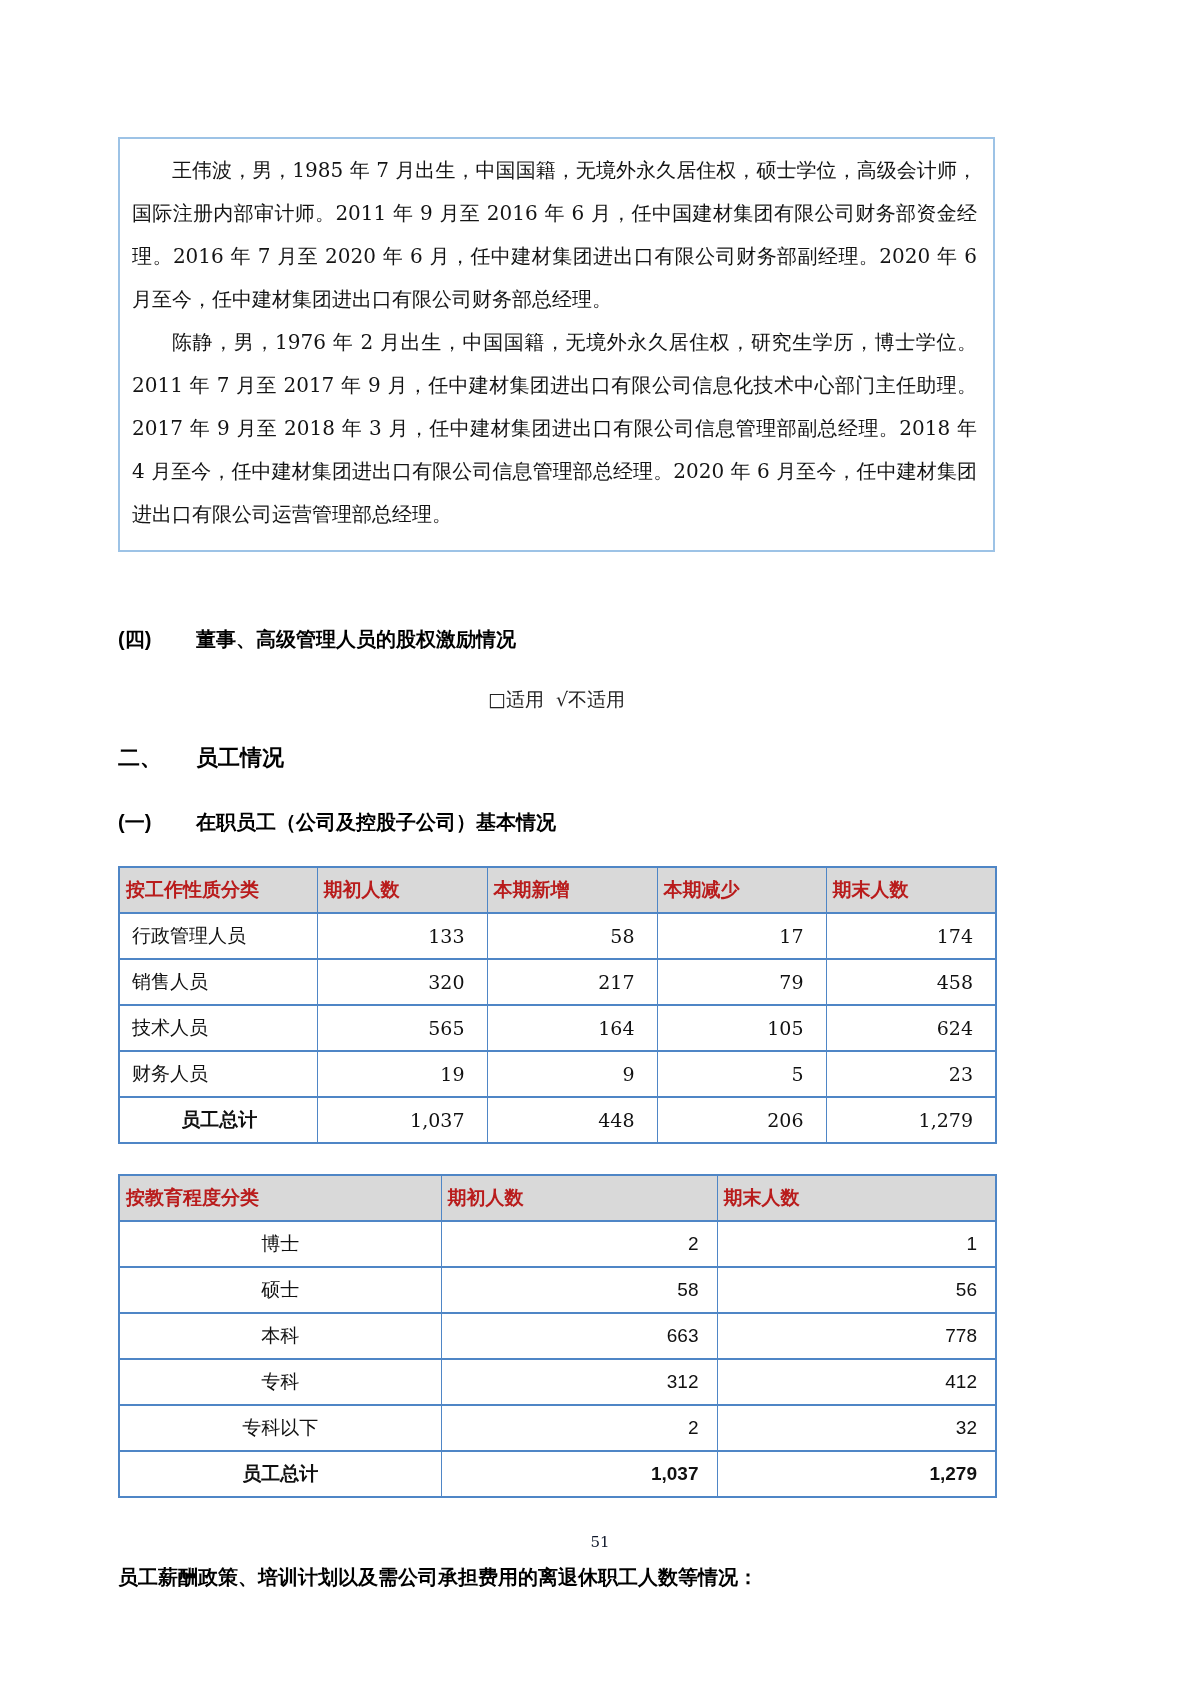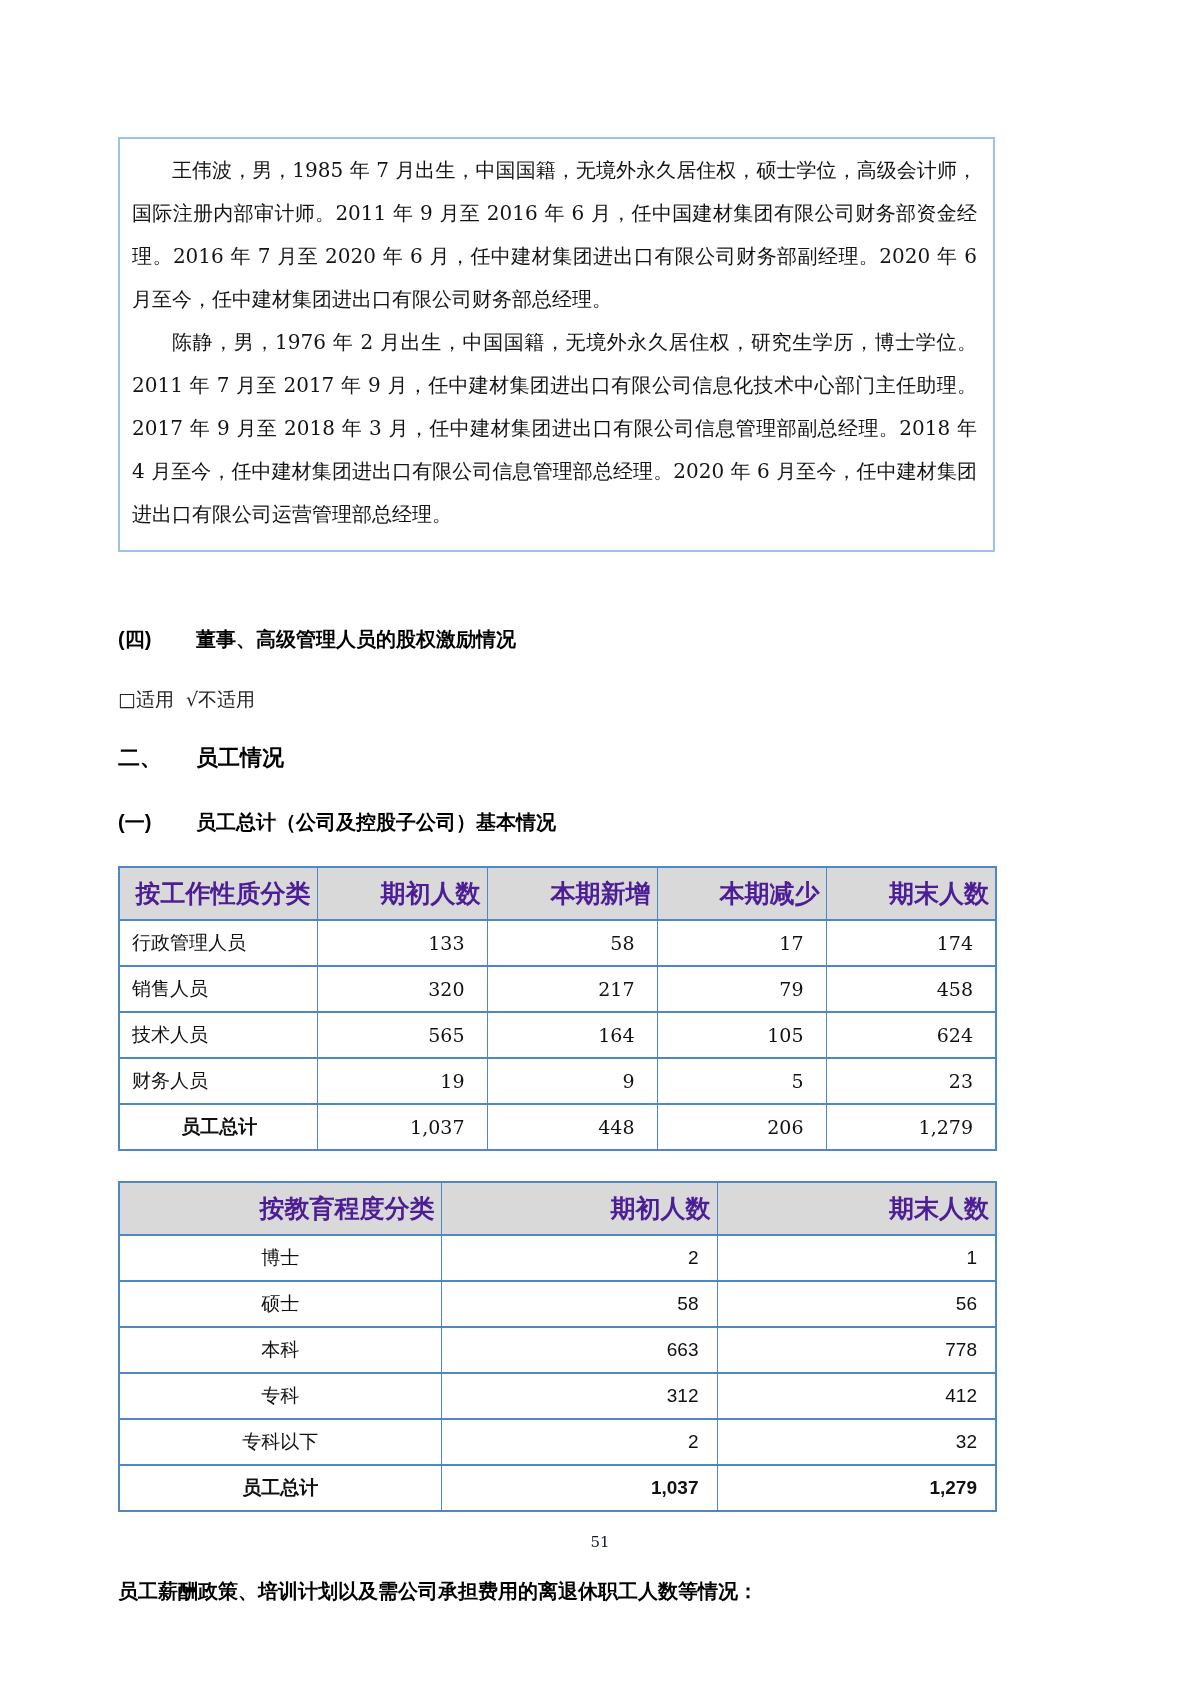--- a/index.html
+++ b/index.html
@@ -36,20 +36,21 @@
     font-weight: bold;
     font-size: 20px;
     color: #000;
   }
   .h-sub .h-num { width: 78px; flex-shrink: 0; }
   .applicable {
     margin-top: 34px;
     font-size: 19px;
     color: #222;
     font-family: "DejaVu Serif", serif;
+    text-align: center;
   }
   .applicable .sep { display: inline-block; width: 12px; }
   .h-main {
     display: flex;
     margin-top: 30px;
     font-family: "Liberation Sans", sans-serif;
     font-weight: bold;
     font-size: 22px;
     color: #000;
   }
@@ -68,24 +69,24 @@
     border-top-width: 2px;
     border-bottom-width: 2px;
     box-sizing: border-box;
     overflow: hidden;
     white-space: nowrap;
   }
   table.stat th {
     background: #d9d9d9;
     font-family: "Liberation Sans", sans-serif;
     font-weight: bold;
-    font-size: 25px;
-    text-align: right;
+    font-size: 19px;
+    text-align: left;
     padding: 9px 6px;
-    color: #4c1d95;
+    color: #b91c1c;
   }
   table.stat td {
     font-size: 19px;
     padding: 9px 10px;
     height: 22px;
   }
   #table1 td.label { text-align: left; padding-left: 12px; font-family: "DejaVu Serif", serif; }
   #table1 td.num   { text-align: right; padding-right: 22px; font-family: "DejaVu Serif", serif; }
   #table1 tr.total td.label { text-align: center; font-family: "Liberation Sans", sans-serif; font-weight: bold; }
   #table2 { }
@@ -130,21 +131,21 @@
     <span>□适用</span><span class="sep"></span><span>√不适用</span>
   </div>
 
   <div class="h-main">
     <span class="h-num">二、</span>
     <span>员工情况</span>
   </div>
 
   <div class="h-sub h-sub2" style="margin-top:36px">
     <span class="h-num">(一)</span>
-    <span>员工总计（公司及控股子公司）基本情况</span>
+    <span>在职员工（公司及控股子公司）基本情况</span>
   </div>
 
   <table class="stat" id="table1">
     <colgroup>
       <col style="width:198px">
         <col style="width:170px">
         <col style="width:170px">
         <col style="width:169px">
         <col style="width:170px">
     </colgroup>

